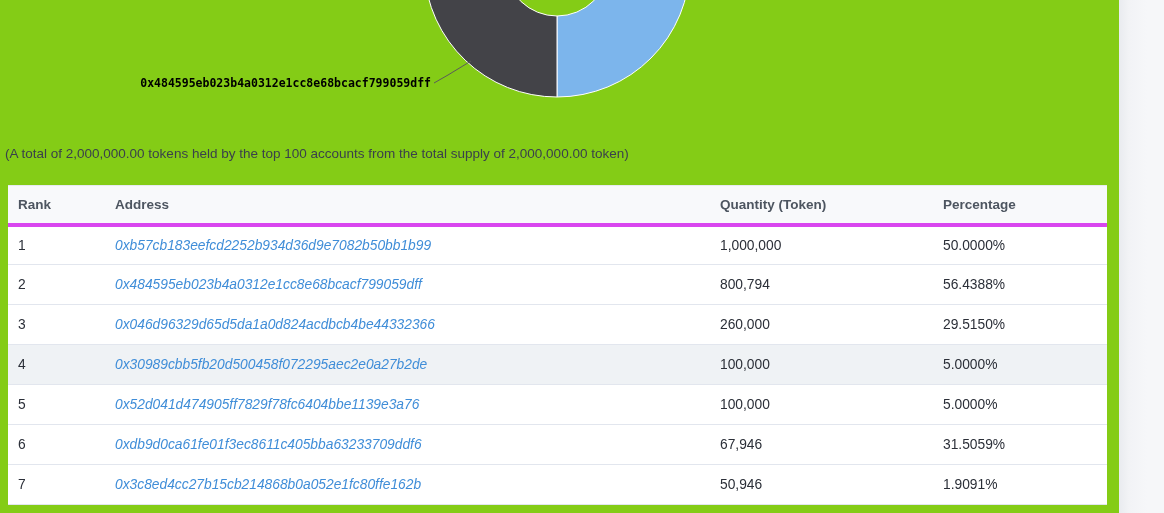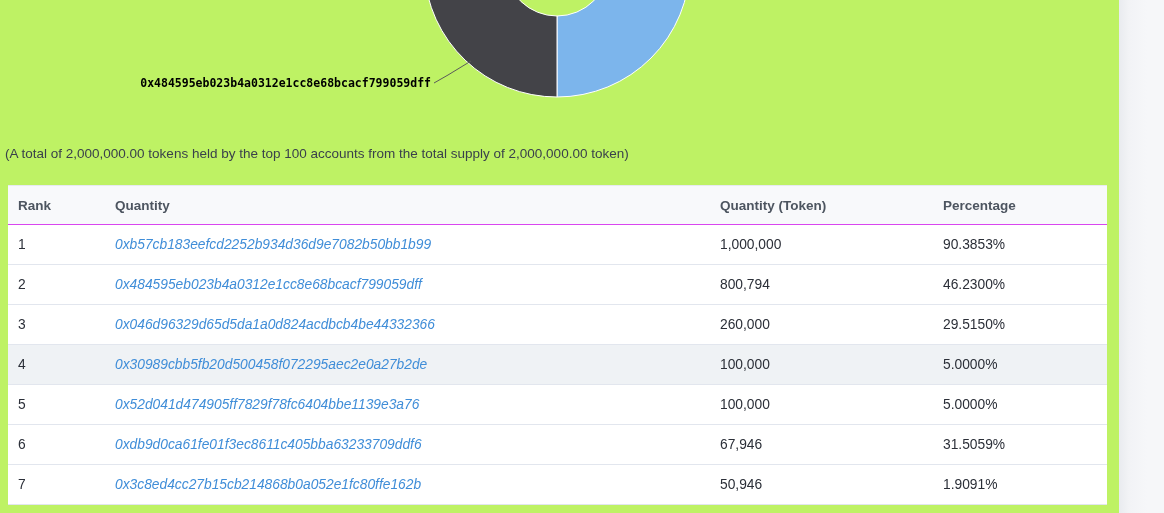--- a/index.html
+++ b/index.html
@@ -1,18 +1,18 @@
 <!DOCTYPE html>
 <html><head>
 <meta charset="utf-8">
 <style>
   * { margin:0; padding:0; box-sizing:border-box; }
   html,body { width:1164px; height:513px; }
   body { font-family:"Liberation Sans","DejaVu Sans",sans-serif; background:#ffffff; overflow:hidden; }
-  .page { position:relative; width:1164px; height:513px; background:#bef264; overflow:hidden; }
+  .page { position:relative; width:1164px; height:513px; background:#84cc16; overflow:hidden; }
 
   
   .right-strip {
     position:absolute; top:0; left:1119px; width:45px; height:513px;
     background:linear-gradient(90deg,#e9ebef 0px,#f2f3f6 10px,#f6f7f9 28px,#f6f7f9 100%);
   }
 
   
   .chart-svg { position:absolute; top:0; left:0; width:1164px; height:120px; display:block; }
   .pie-label {
@@ -26,21 +26,21 @@
     position:absolute; top:146px; left:5px;
     font-size:13.5px; color:#3a414b; white-space:nowrap;text-align:center;
   }
 
   
   .holders-table-wrap { position:absolute; top:185px; left:8px; width:1099px; }
   table { border-collapse:collapse; table-layout:fixed; width:1099px; }
   th {
     text-align:left; font-size:13.5px; font-weight:700; color:#4d5560;
     background:#f8f9fb; height:39px; padding:0 10px;
-    border-top:1px solid #e7eaf0; border-bottom:1px solid #d946ef; white-space:nowrap;
+    border-top:1px solid #e7eaf0; border-bottom:4px solid #d946ef; white-space:nowrap;
   }
   td {
     font-size:13.8px; color:#2b2f38; height:40px; padding:0 10px;
     border-bottom:1px solid #e2e6ee; background:#ffffff; white-space:nowrap;
   }
   tr.row-hover td { background:#eff2f5; }
   a.address { color:#3f8dd8; text-decoration:none; cursor:pointer;font-style:italic; }
 </style>
 </head>
 <body>
@@ -68,37 +68,37 @@
     <table>
       <colgroup>
           <col style="width:97px">
           <col style="width:605px">
           <col style="width:223px">
           <col style="width:174px">
         </colgroup>
       <thead>
         <tr>
           <th>Rank</th>
-          <th>Quantity</th>
+          <th>Address</th>
           <th>Quantity (Token)</th>
           <th>Percentage</th>
         </tr>
       </thead>
       <tbody>
         <tr>
           <td>1</td>
           <td><a class="address">0xb57cb183eefcd2252b934d36d9e7082b50bb1b99</a></td>
           <td>1,000,000</td>
-          <td>90.3853%</td>
+          <td>50.0000%</td>
         </tr>
         <tr>
           <td>2</td>
           <td><a class="address">0x484595eb023b4a0312e1cc8e68bcacf799059dff</a></td>
           <td>800,794</td>
-          <td>46.2300%</td>
+          <td>56.4388%</td>
         </tr>
         <tr>
           <td>3</td>
           <td><a class="address">0x046d96329d65d5da1a0d824acdbcb4be44332366</a></td>
           <td>260,000</td>
           <td>29.5150%</td>
         </tr>
         <tr class="row-hover">
           <td>4</td>
           <td><a class="address">0x30989cbb5fb20d500458f072295aec2e0a27b2de</a></td>

